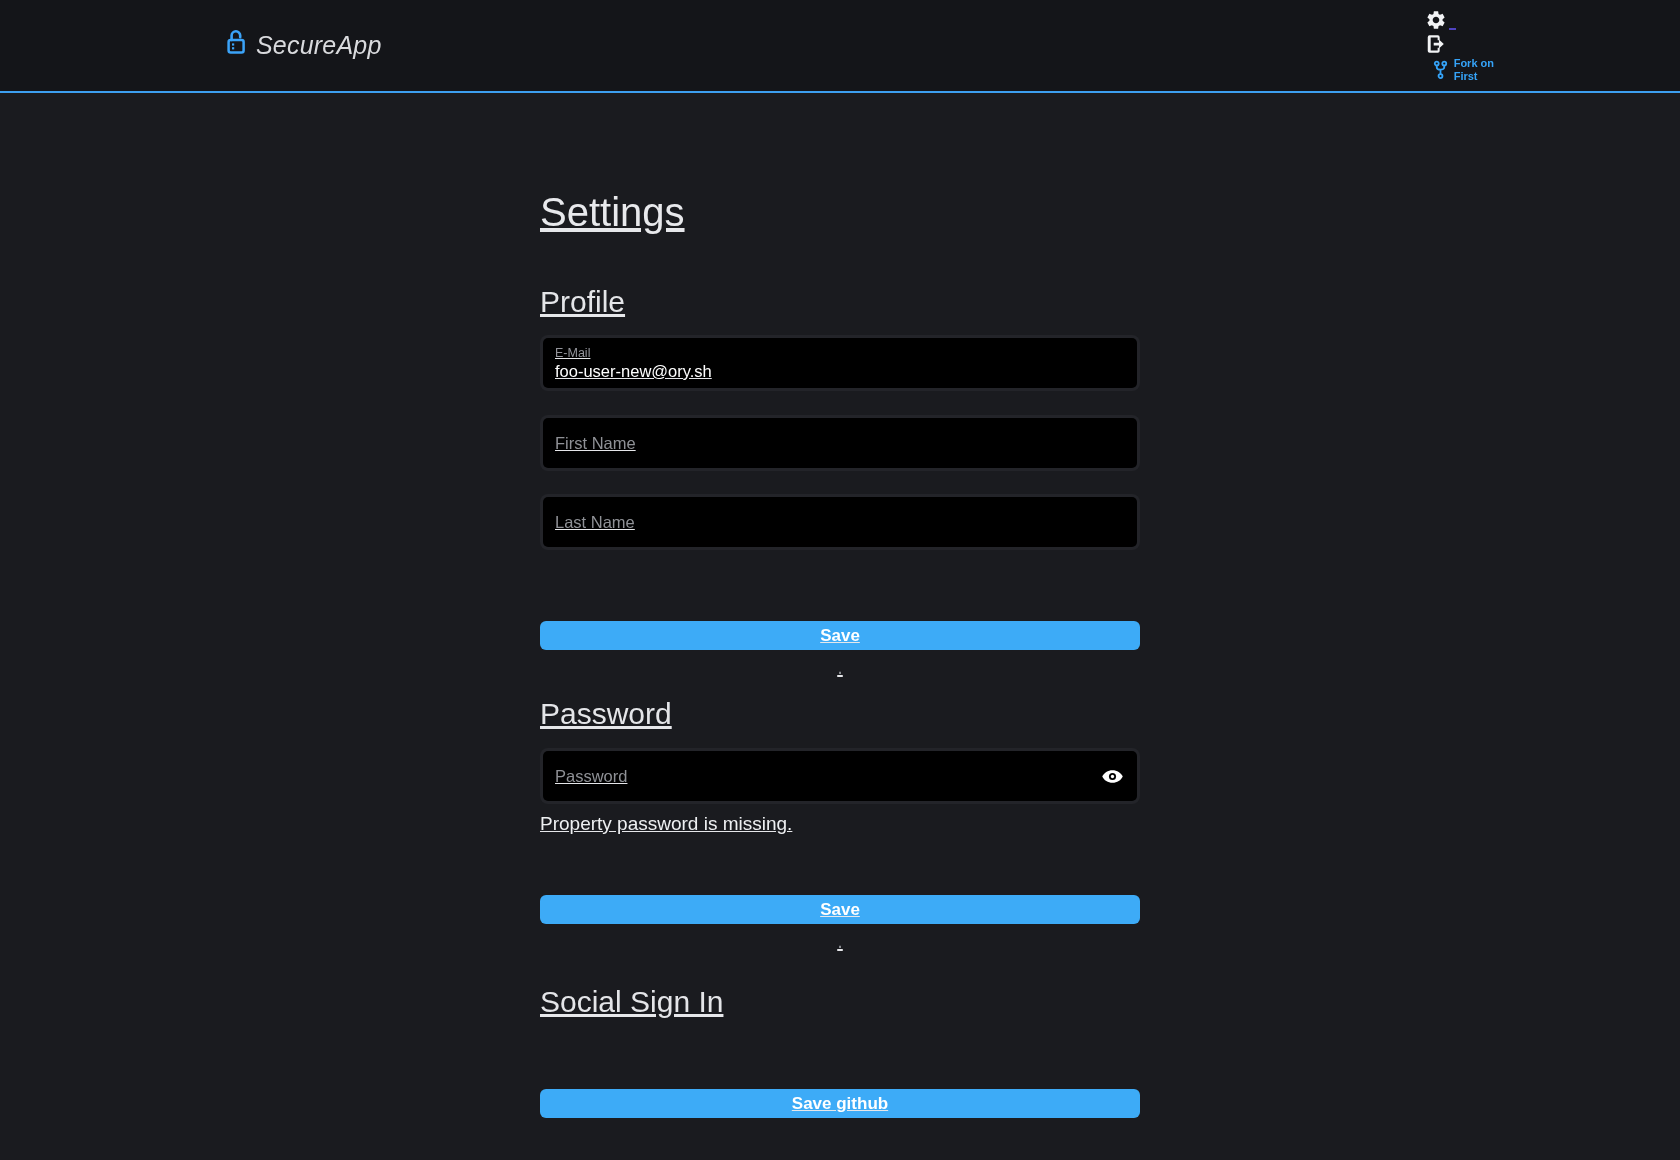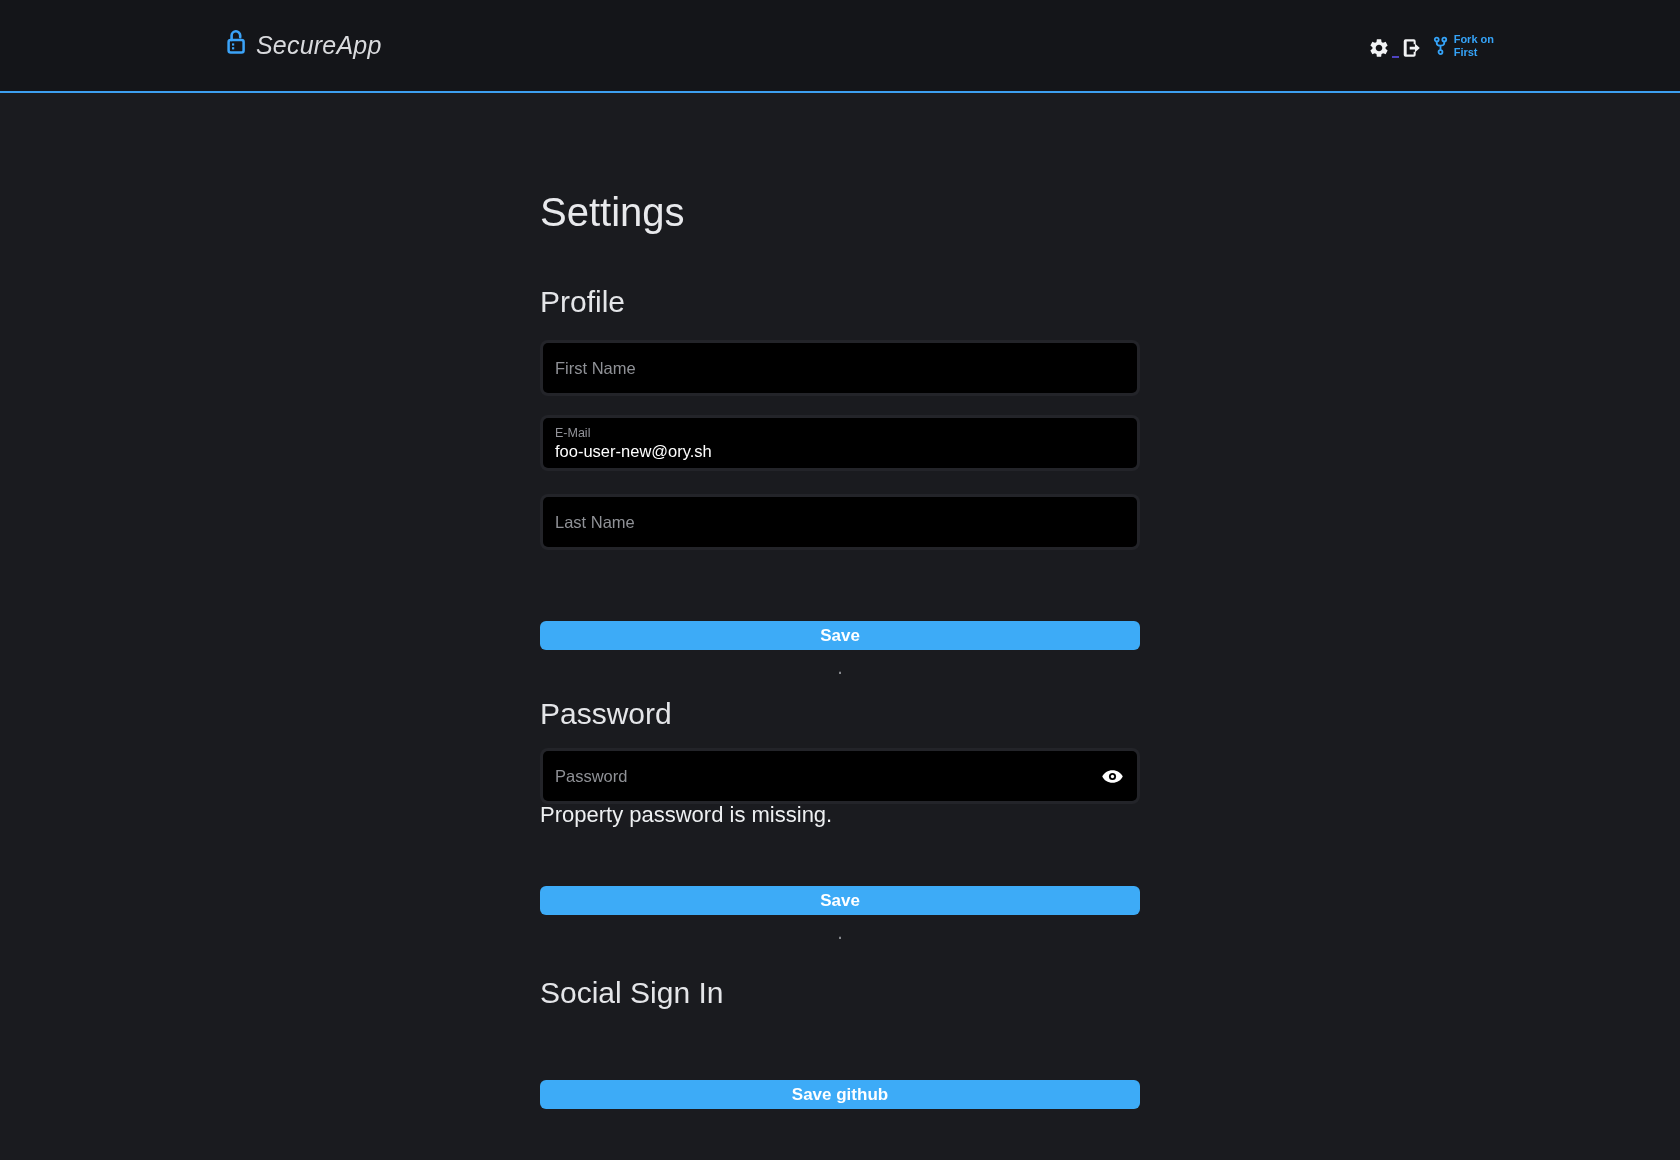--- a/index.html
+++ b/index.html
@@ -17,37 +17,37 @@
     border-bottom: 2px solid #3d9ff0;
     display: flex;
     align-items: center;
     justify-content: space-between;
     padding: 0 186px 0 226px;
   }
   .logo { display: flex; align-items: center; gap: 10px; cursor: pointer; }
   .logo .lock { display: inline-flex; transform: translateY(-4px); }
   .logo-text { font-size: 25px; color: #d9dadd; letter-spacing: 0.2px; font-style: italic; }
 
-  .header-actions { display: flex; align-items: flex-end; gap: 2px; }
+  .header-actions { display: flex; align-items: flex-start; gap: 2px; flex-direction: column; }
   .icon-btn { display: inline-flex; align-items: flex-end; cursor: pointer; text-decoration: none; }
   .underscore {
     display: inline-block; width: 7px; height: 2px;
     background: #4f43c0; margin-left: 2px; transform: translateY(-1px);
   }
   .fork-link {
     display: flex; align-items: center; gap: 6px; margin-left: 8px;
     cursor: pointer; text-decoration: none;
   }
   .fork-text {
     font-size: 11px; font-weight: 700; line-height: 13px; color: #35a3f8;
   }
   .fork-text span { display: block; }
 
   
-  .main { width: 600px; margin: 0 auto; }
+  .main { width: 600px; margin: 0 auto; text-decoration: underline; }
 
   .page-title { font-size: 40px; font-weight: 400; line-height: 48px; color: #e8e9ec; margin-top: 95px; }
   .section-heading { font-size: 30px; font-weight: 400; line-height: 28px; color: #e4e5e8; }
   .h-profile  { margin-top: 52px; }
   .h-password { margin-top: 26px; }
   .h-social   { margin-top: 40px; }
 
   
   .field-frame {
     background: #232429;
@@ -97,21 +97,21 @@
   .btn-save-profile  { margin-top: 71px; }
   .btn-save-password { margin-top: 60px; }
   .btn-link-github   { margin-top: 73px; }
 
   .dot-row {
     margin-top: 10px; height: 14px;
     display: flex; align-items: center; justify-content: center;
   }
   .dot-row span { font-size: 20px; line-height: 6px; color: #8b8d92; }
 
-  .error-text { font-size: 22px; line-height: 22px; color: #eef0f2; }
+  .error-text { margin-top: 9px; font-size: 19px; line-height: 22px; color: #eef0f2; }
 </style>
 </head>
 <body>
 
 <div class="header">
   <a class="logo">
     <span class="lock">
       <svg width="20" height="27" viewBox="0 0 20 27">
         <path d="M5.6 12 V7.6 a4.3 4.3 0 0 1 8.6 0 V9.2" fill="none" stroke="#3ba3f8" stroke-width="2.6" stroke-linecap="round"></path>
         <rect x="2.6" y="12" width="15" height="12.4" rx="2" fill="none" stroke="#3ba3f8" stroke-width="2.5"></rect>
@@ -158,30 +158,30 @@
       </span>
     </a>
   </div>
 </div>
 
 <div class="main">
   <h1 class="page-title">Settings</h1>
 
   <h2 class="section-heading h-profile">Profile</h2>
 
-  <div class="field-frame field-first">
-    <div class="field-inner">
-      <input class="text-input" type="text" placeholder="First Name" style="">
-    </div>
-  </div>
-
   <div class="field-frame field-email">
     <div class="field-inner stacked">
       <span class="field-label">E-Mail</span>
       <input class="text-input" type="email" value="foo-user-new@ory.sh" style="">
+    </div>
+  </div>
+
+  <div class="field-frame field-first">
+    <div class="field-inner">
+      <input class="text-input" type="text" placeholder="First Name" style="">
     </div>
   </div>
 
   <div class="field-frame field-last">
     <div class="field-inner">
       <input class="text-input" type="text" placeholder="Last Name" style="">
     </div>
   </div>
 
   <button class="primary-btn btn-save-profile">Save</button>

